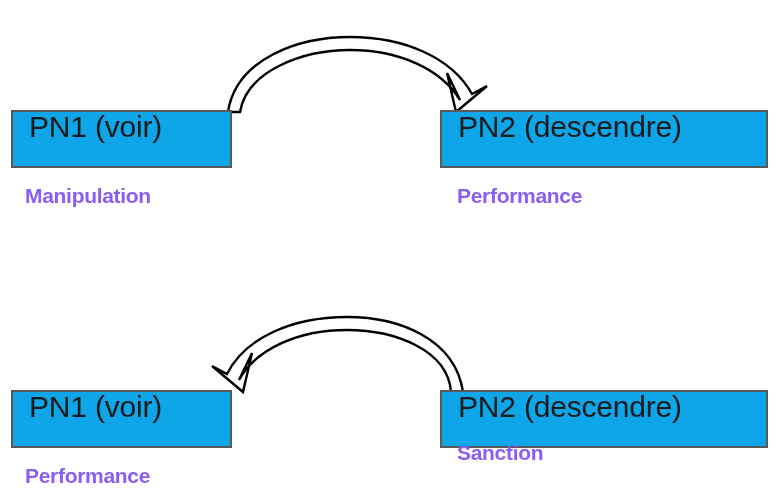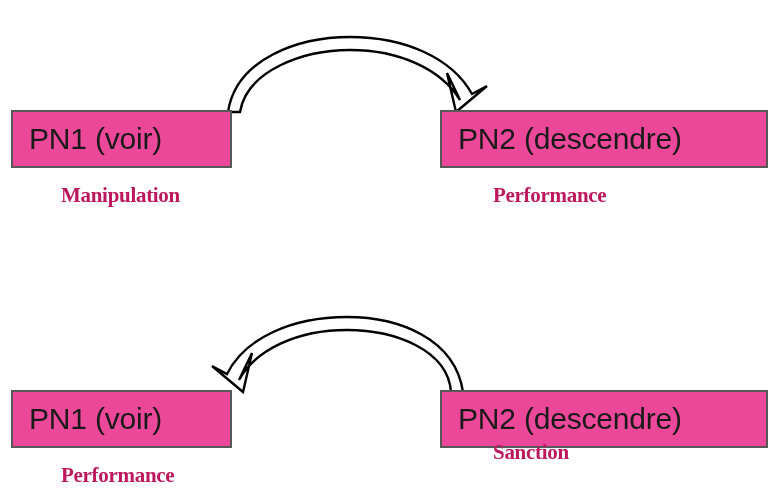--- a/index.html
+++ b/index.html
@@ -13,47 +13,46 @@
   #canvas {
     position: relative;
     width: 781px;
     height: 502px;
     background: #ffffff;
     overflow: hidden;
   }
   .node-box {
     position: absolute;
     box-sizing: border-box;
-    background: #ec4899;
+    background: #0ea5e9;
     border: 2px solid #58585a;
     display: flex;
-    align-items: center;
+    align-items: flex-start;
     z-index: 3;
   }
   .node-label {
     font-family: "Liberation Sans", sans-serif;
     font-size: 30px;
     font-weight: 400;
     color: #1a1a1a;
     letter-spacing: -0.2px;
     white-space: nowrap;
     padding-left: 16px;
     line-height: 1;
   }
   .role-label {
     position: absolute;
-    font-family: Liberation Serif, serif;
+    font-family: Liberation Sans, sans-serif;
     font-size: 21px;
     font-weight: bold;
-    color: #be185d;
+    color: #8b5cf6;
     white-space: nowrap;
     letter-spacing: -0.3px;
     line-height: 1;
     z-index: 3;
-    margin-left: 36px;
   }
   .arrow-layer {
     position: absolute;
     left: 0;
     top: 0;
     width: 781px;
     height: 502px;
     z-index: 1;
     pointer-events: none;
   }

